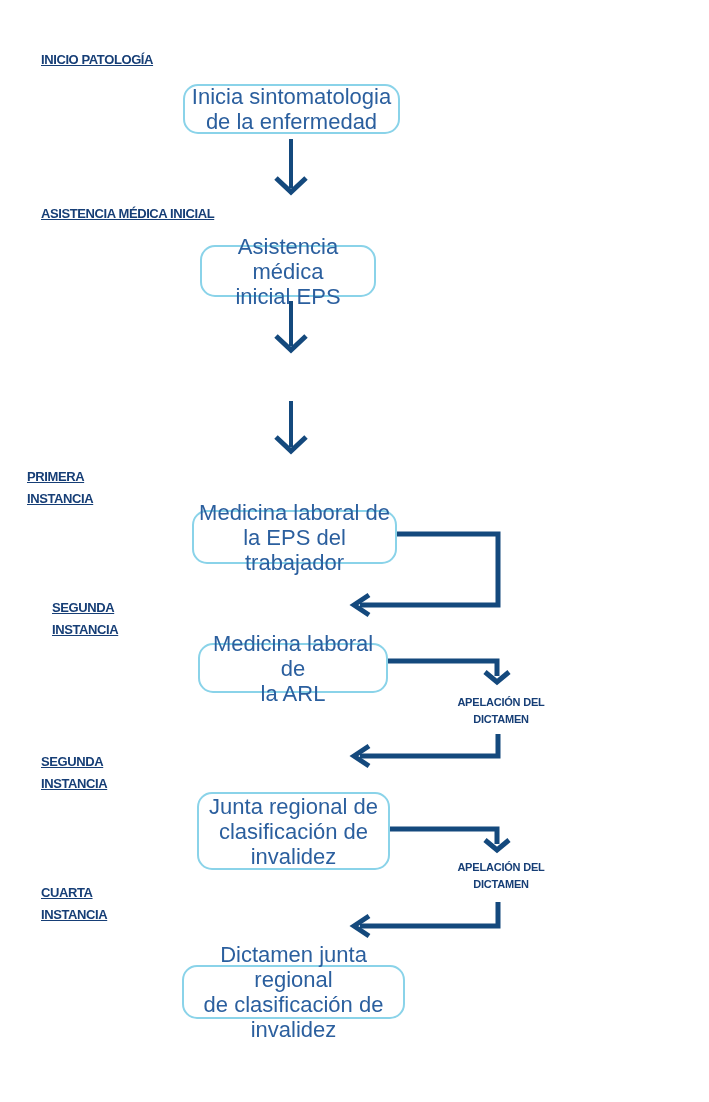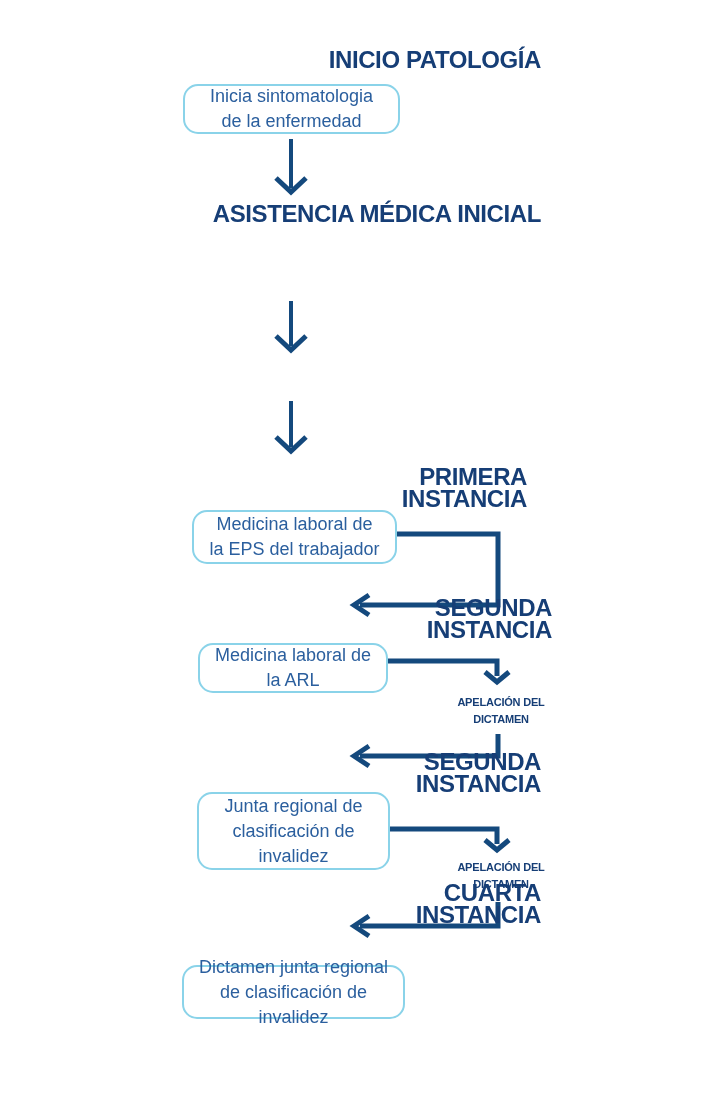--- a/index.html
+++ b/index.html
@@ -5,27 +5,27 @@
   html,body { margin:0; padding:0; }
   body { font-family:"Liberation Sans", sans-serif; background:#fff; }
   .canvas {
     position:relative; width:709px; height:1102px;
     background:var(--background,#ffffff); overflow:hidden;
   }
   .overlay { position:absolute; left:0; top:0; pointer-events:none; }
   .overlay polyline { fill:none; stroke:var(--line,#14497d); stroke-linejoin:miter; }
   .heading {
     position:absolute; font-weight:bold; color:var(--heading,#163e76);
-    font-size:24px; line-height:22px; letter-spacing:-0.4px;
-    text-align:right; white-space:pre-line;
+    font-size:13px; line-height:22px; letter-spacing:-0.4px;
+    text-align:left; white-space:pre-line;text-decoration:underline;
   }
   .box {
     position:absolute; box-sizing:border-box;
     border:2px solid var(--box-border,#8ad3e9); border-radius:15px;
-    color:var(--box-text,#2b5f9e); font-size:18px; line-height:25px;
+    color:var(--box-text,#2b5f9e); font-size:22px; line-height:25px;
     display:flex; align-items:center; justify-content:center;
     text-align:center; white-space:pre-line; background:#fff;
   }
   .small-label {
     position:absolute; font-weight:bold; color:var(--heading,#163e76);
     font-size:11px; line-height:17px; letter-spacing:-0.2px;
     text-align:center; white-space:pre-line;
   }
 </style>
 </head>
@@ -58,20 +58,22 @@
 
     <polyline points="498,902 498,926 360,926" stroke-width="5"></polyline>
     <polyline points="369,916 354,926 369,936" stroke-width="5"></polyline>
   </svg>
 
   <div class="heading" style="left:41px;top:49px;width:500px;">INICIO PATOLOGÍA</div>
   <div class="box" style="left:183px;top:84px;width:217px;height:50px;">Inicia sintomatologia
 de la enfermedad</div>
 
   <div class="heading" style="left:41px;top:203px;width:500px;">ASISTENCIA MÉDICA INICIAL</div>
+  <div class="box" style="left:200px;top:245px;width:176px;height:52px;">Asistencia médica
+inicial EPS</div>
 
 
   <div class="heading" style="left:27px;top:466px;width:500px;">PRIMERA
 INSTANCIA</div>
   <div class="box" style="left:192px;top:510px;width:205px;height:54px;">Medicina laboral de
 la EPS del trabajador</div>
 
   <div class="heading" style="left:52px;top:597px;width:500px;">SEGUNDA
 INSTANCIA</div>
   <div class="box" style="left:198px;top:643px;width:190px;height:50px;">Medicina laboral de

